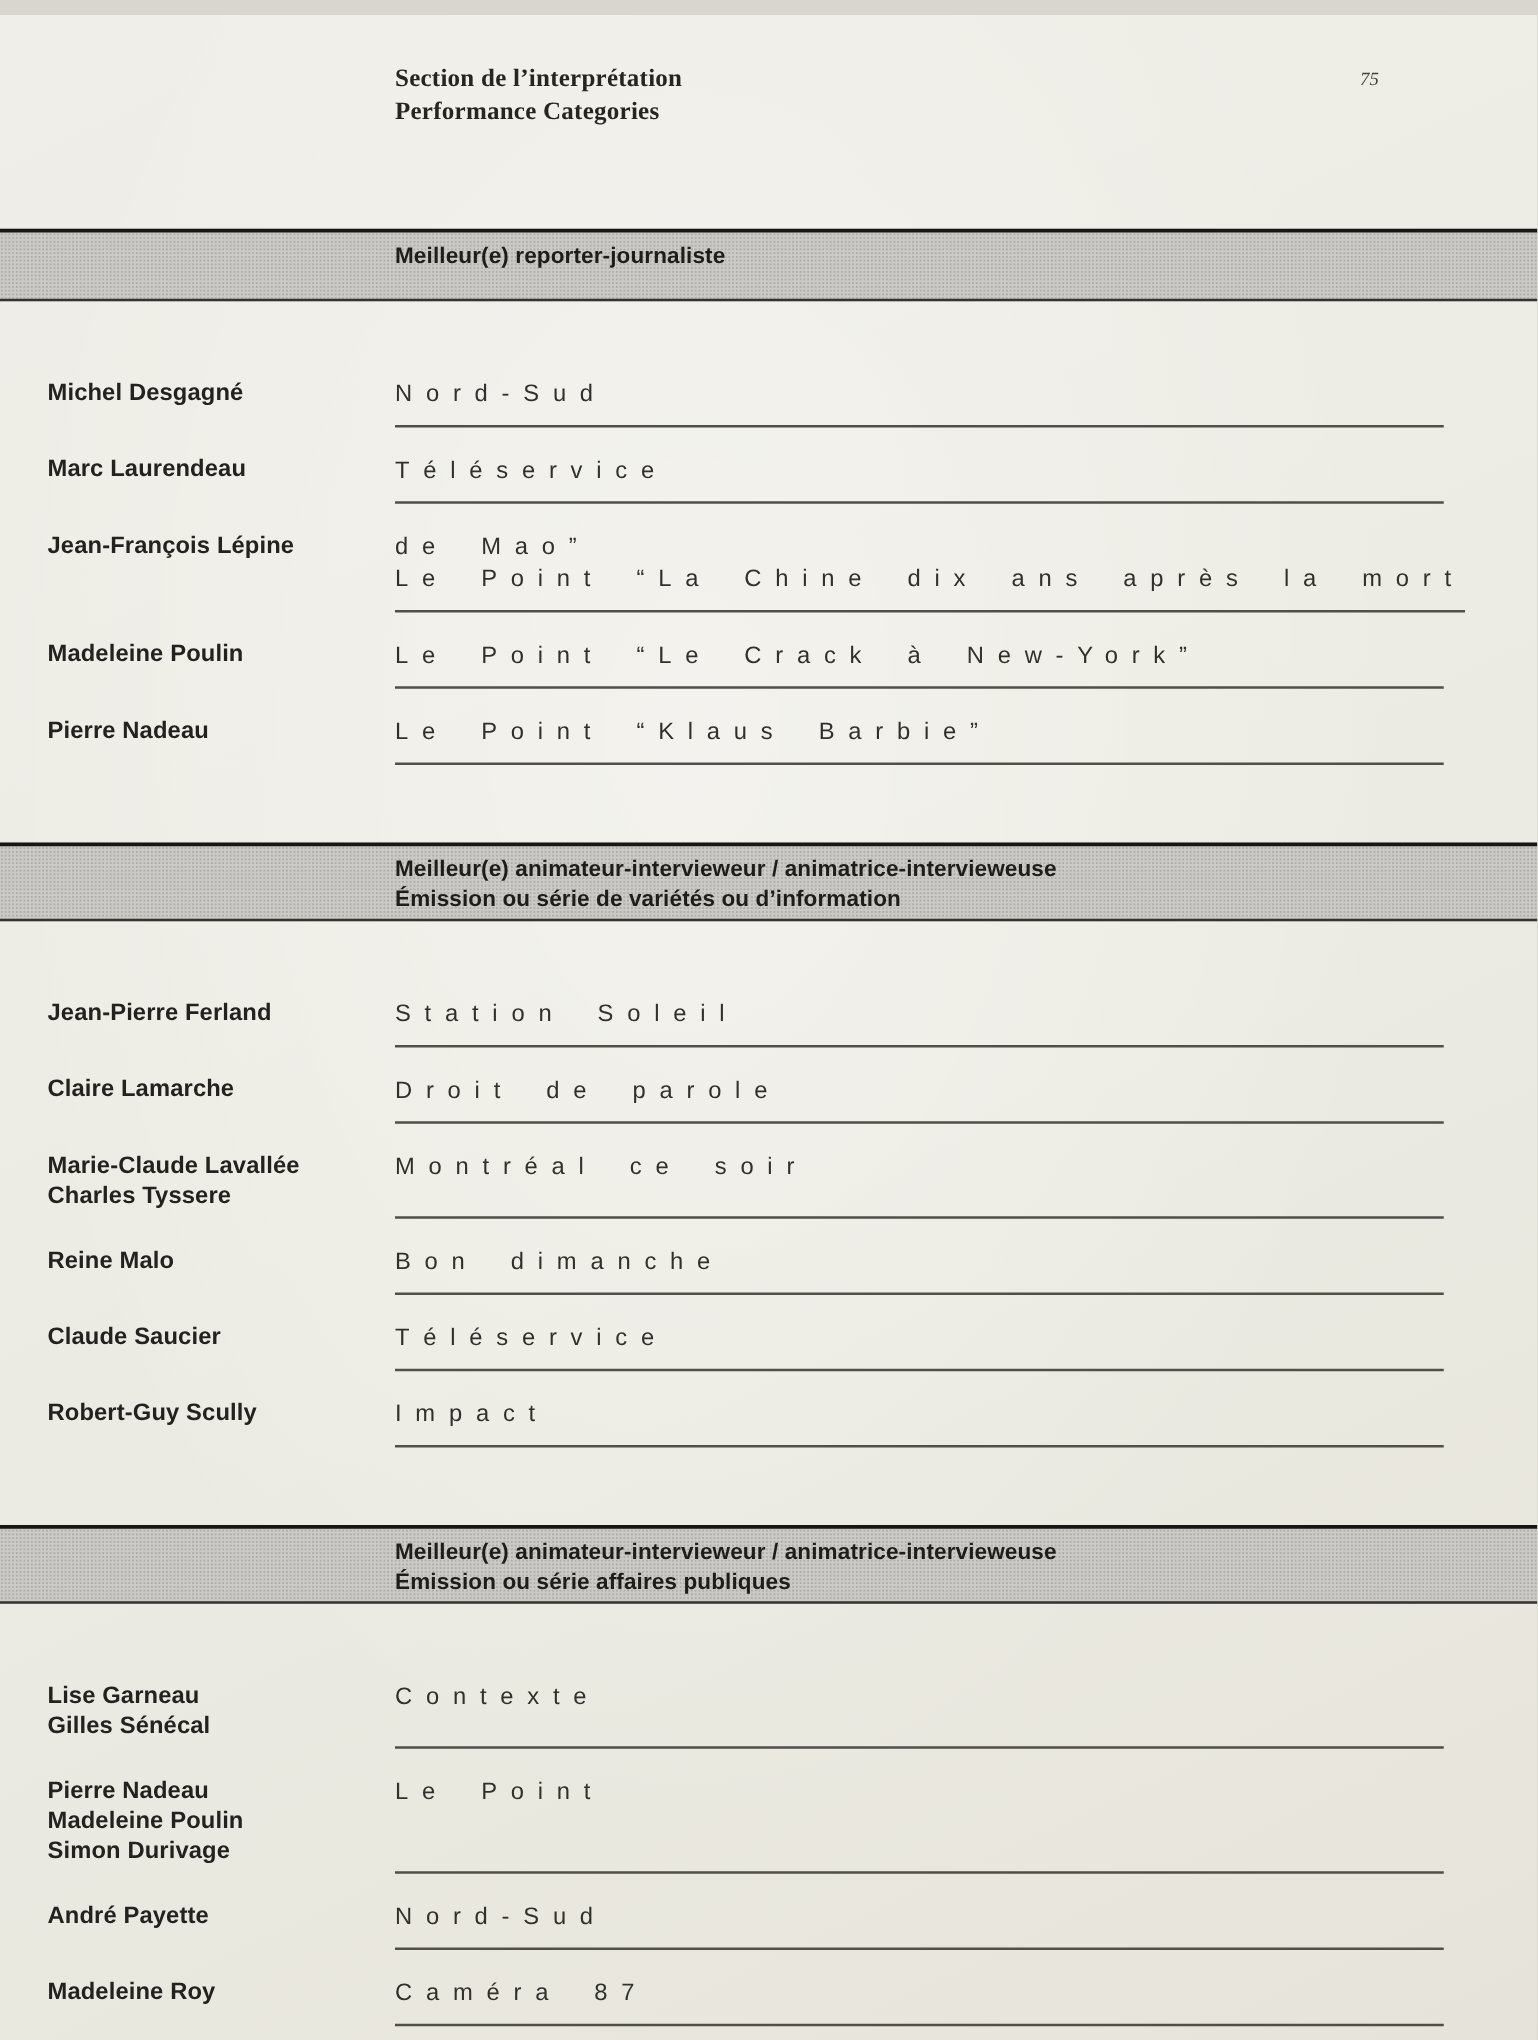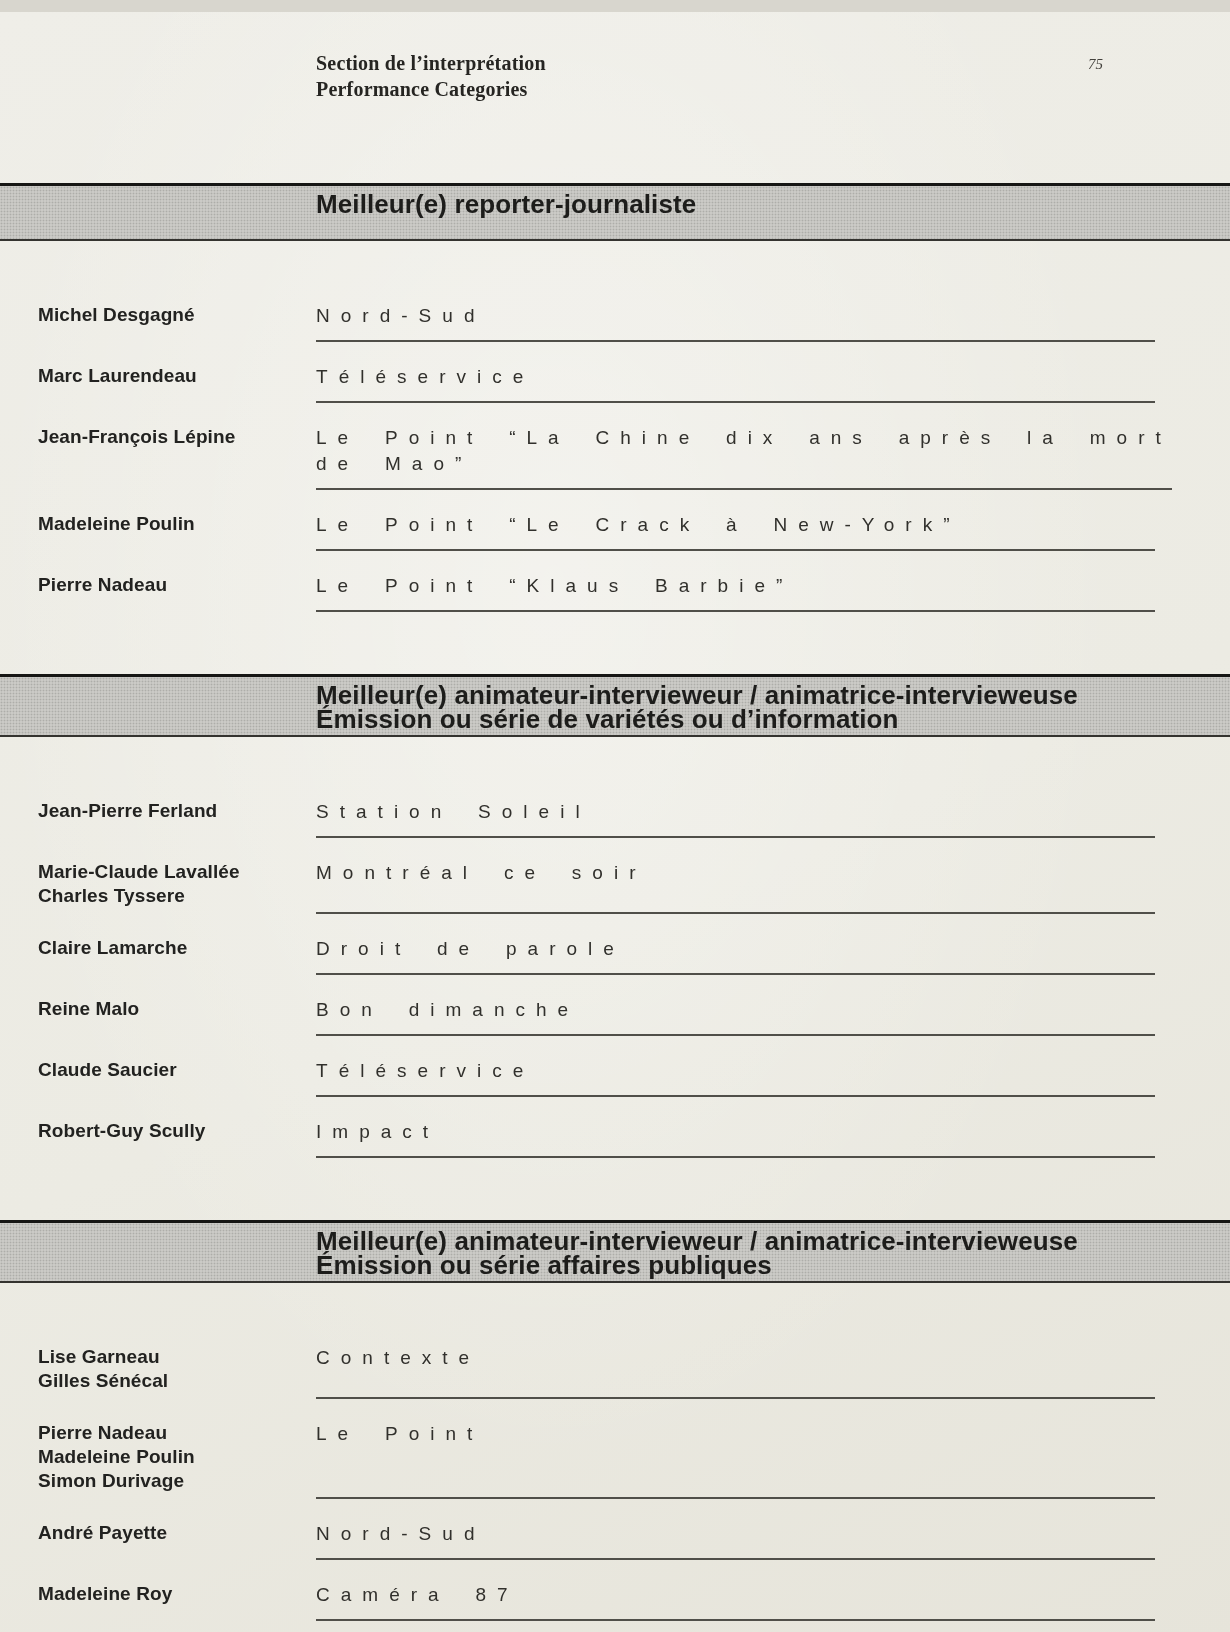--- a/index.html
+++ b/index.html
@@ -55,21 +55,21 @@
     box-sizing: border-box;
     border-top: 3px solid #161614;
     border-bottom: 2px solid #34332f;
     background-color: #cbcac6;
     background-image: radial-gradient(circle, #aeada9 0.8px, rgba(0,0,0,0) 1.1px);
     background-size: 3px 3px;
     min-height: 58px;
     padding: 6px 0 4px 316px;
   }
   .bar-line {
-    font-size: 26px;
+    font-size: 18px;
     font-weight: 600;
     line-height: 24px;
     color: #1d1d1b;
     letter-spacing: 0.1px;
   }
   .rows {
     padding-top: 40px;
   }
   .row {
     display: flex;
@@ -140,22 +140,22 @@
     <div class="entry">
               <div class="entry-line">Téléservice</div>
             </div>
   </div>
 
   <div class="row">
     <div class="names">
               <div class="name">Jean-François Lépine</div>
             </div>
     <div class="entry">
+              <div class="entry-line">de Mao”</div>
               <div class="entry-line">Le Point “La Chine dix ans après la mort</div>
-              <div class="entry-line">de Mao”</div>
             </div>
   </div>
 
   <div class="row">
     <div class="names">
               <div class="name">Madeleine Poulin</div>
             </div>
     <div class="entry">
               <div class="entry-line">Le Point “Le Crack à New-York”</div>
             </div>
@@ -182,34 +182,34 @@
     <div class="names">
               <div class="name">Jean-Pierre Ferland</div>
             </div>
     <div class="entry">
               <div class="entry-line">Station Soleil</div>
             </div>
   </div>
 
   <div class="row">
     <div class="names">
+              <div class="name">Claire Lamarche</div>
+            </div>
+    <div class="entry">
+              <div class="entry-line">Droit de parole</div>
+            </div>
+  </div>
+
+  <div class="row">
+    <div class="names">
               <div class="name">Marie-Claude Lavallée</div>
               <div class="name">Charles Tyssere</div>
             </div>
     <div class="entry">
               <div class="entry-line">Montréal ce soir</div>
-            </div>
-  </div>
-
-  <div class="row">
-    <div class="names">
-              <div class="name">Claire Lamarche</div>
-            </div>
-    <div class="entry">
-              <div class="entry-line">Droit de parole</div>
             </div>
   </div>
 
   <div class="row">
     <div class="names">
               <div class="name">Reine Malo</div>
             </div>
     <div class="entry">
               <div class="entry-line">Bon dimanche</div>
             </div>

